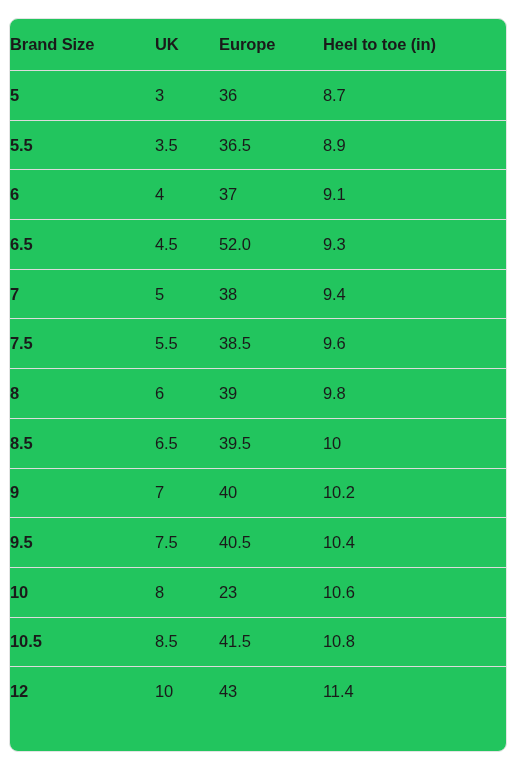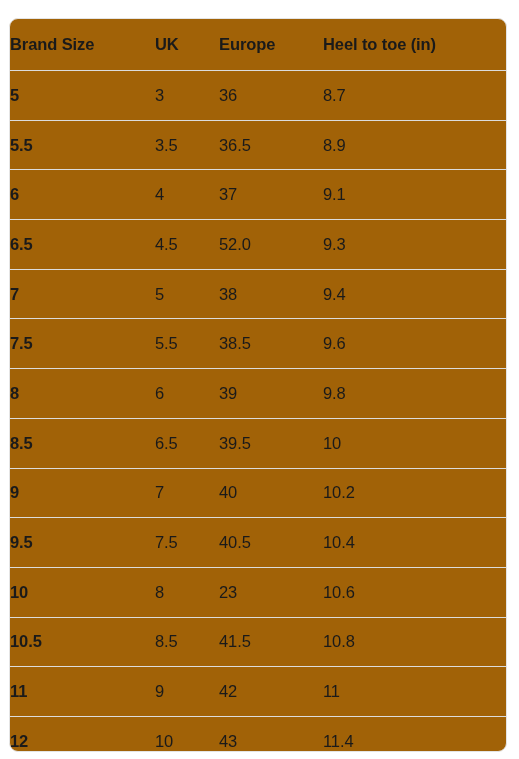--- a/index.html
+++ b/index.html
@@ -17,21 +17,21 @@
 
   #size-chart-card {
     position: absolute;
     left: 9px;
     top: 18px;
     width: 498px;
     height: 734px;
     box-sizing: border-box;
     border: 1px solid #e4e4e4;
     border-radius: 9px;
-    background: #a16207;
+    background: #22c55e;
     overflow: hidden;
   }
 
   table.size-table {
     width: 100%;
     border-collapse: collapse;
     table-layout: fixed;
   }
 
   table.size-table col.col-brand  { width: 145px; }
@@ -165,26 +165,20 @@
           <td class="pad-europe">23</td>
           <td class="pad-heel">10.6</td>
         </tr>
         <tr>
           <td class="brand-cell pad-brand">10.5</td>
           <td class="pad-uk">8.5</td>
           <td class="pad-europe">41.5</td>
           <td class="pad-heel">10.8</td>
         </tr>
         <tr>
-          <td class="brand-cell pad-brand">11</td>
-          <td class="pad-uk">9</td>
-          <td class="pad-europe">42</td>
-          <td class="pad-heel">11</td>
-        </tr>
-        <tr>
           <td class="brand-cell pad-brand">12</td>
           <td class="pad-uk">10</td>
           <td class="pad-europe">43</td>
           <td class="pad-heel">11.4</td>
         </tr>
       </tbody>
   </table>
 </div>
 
 </body></html>

